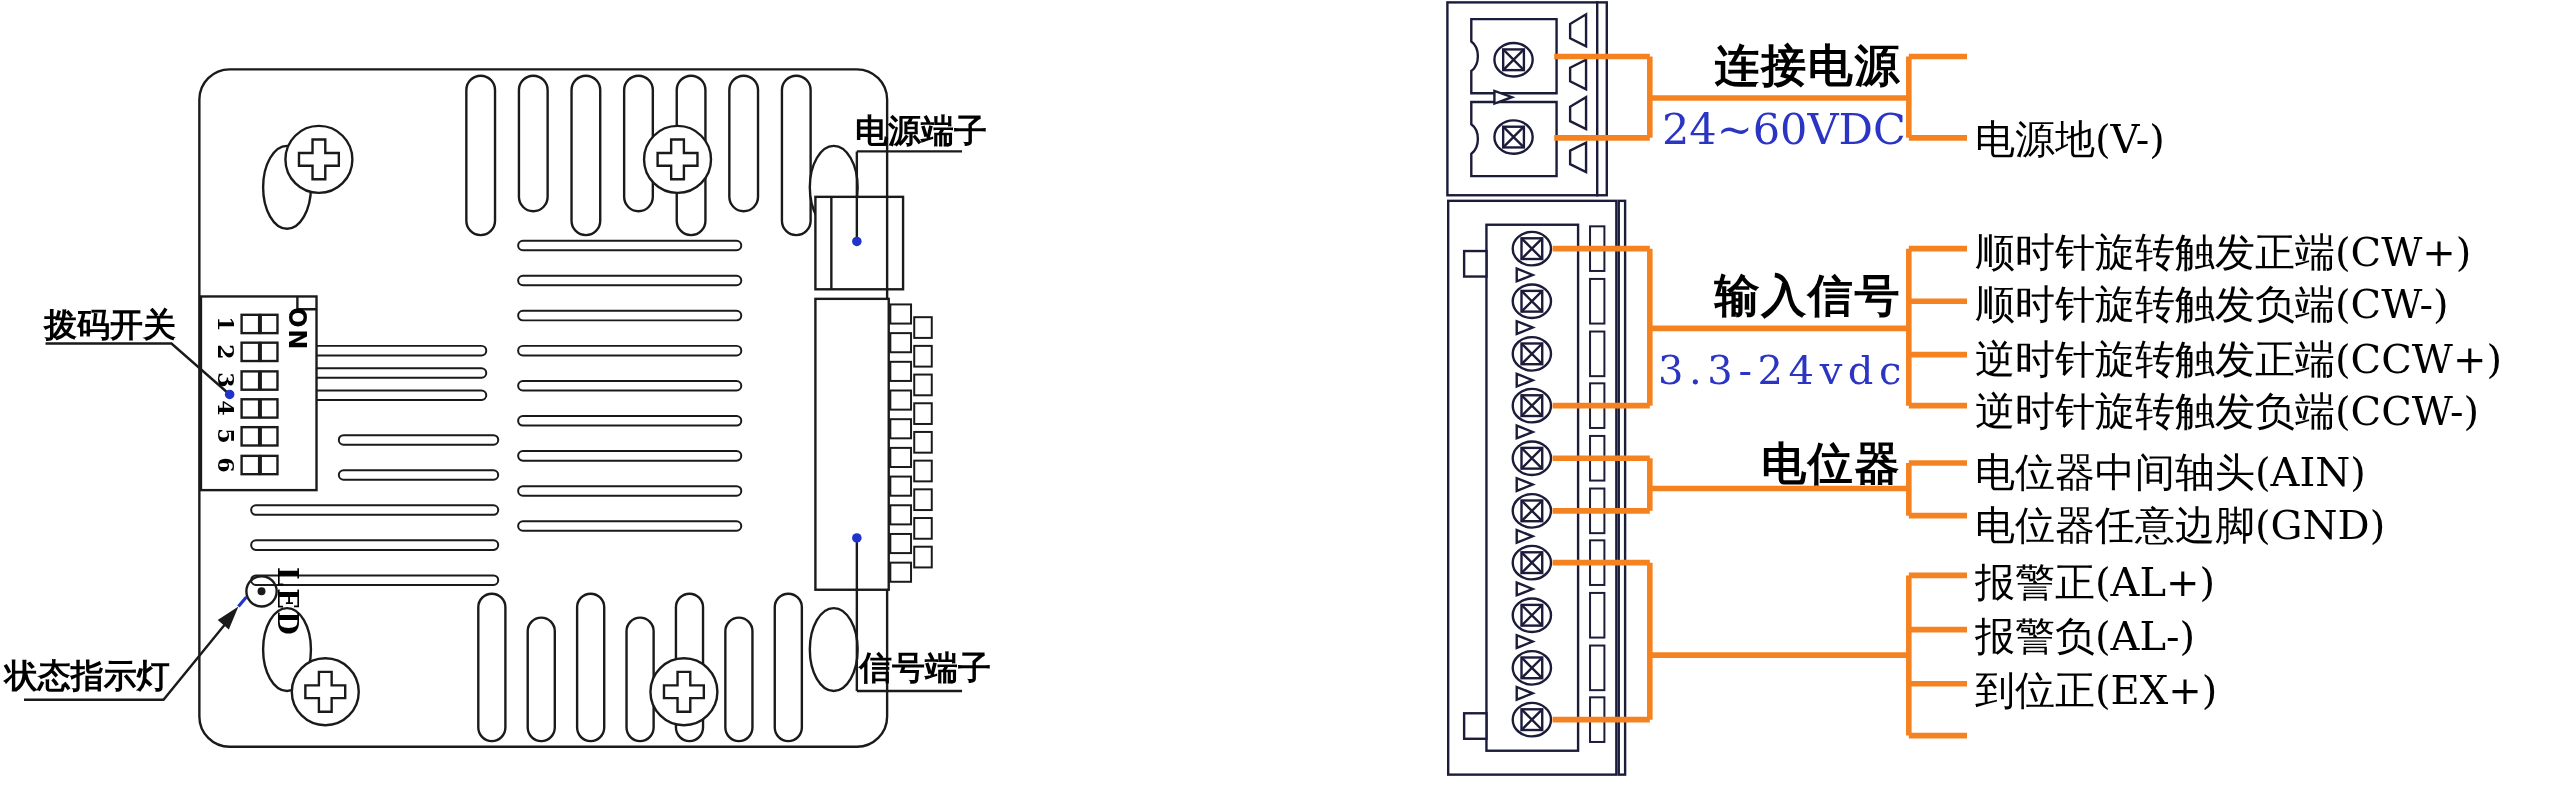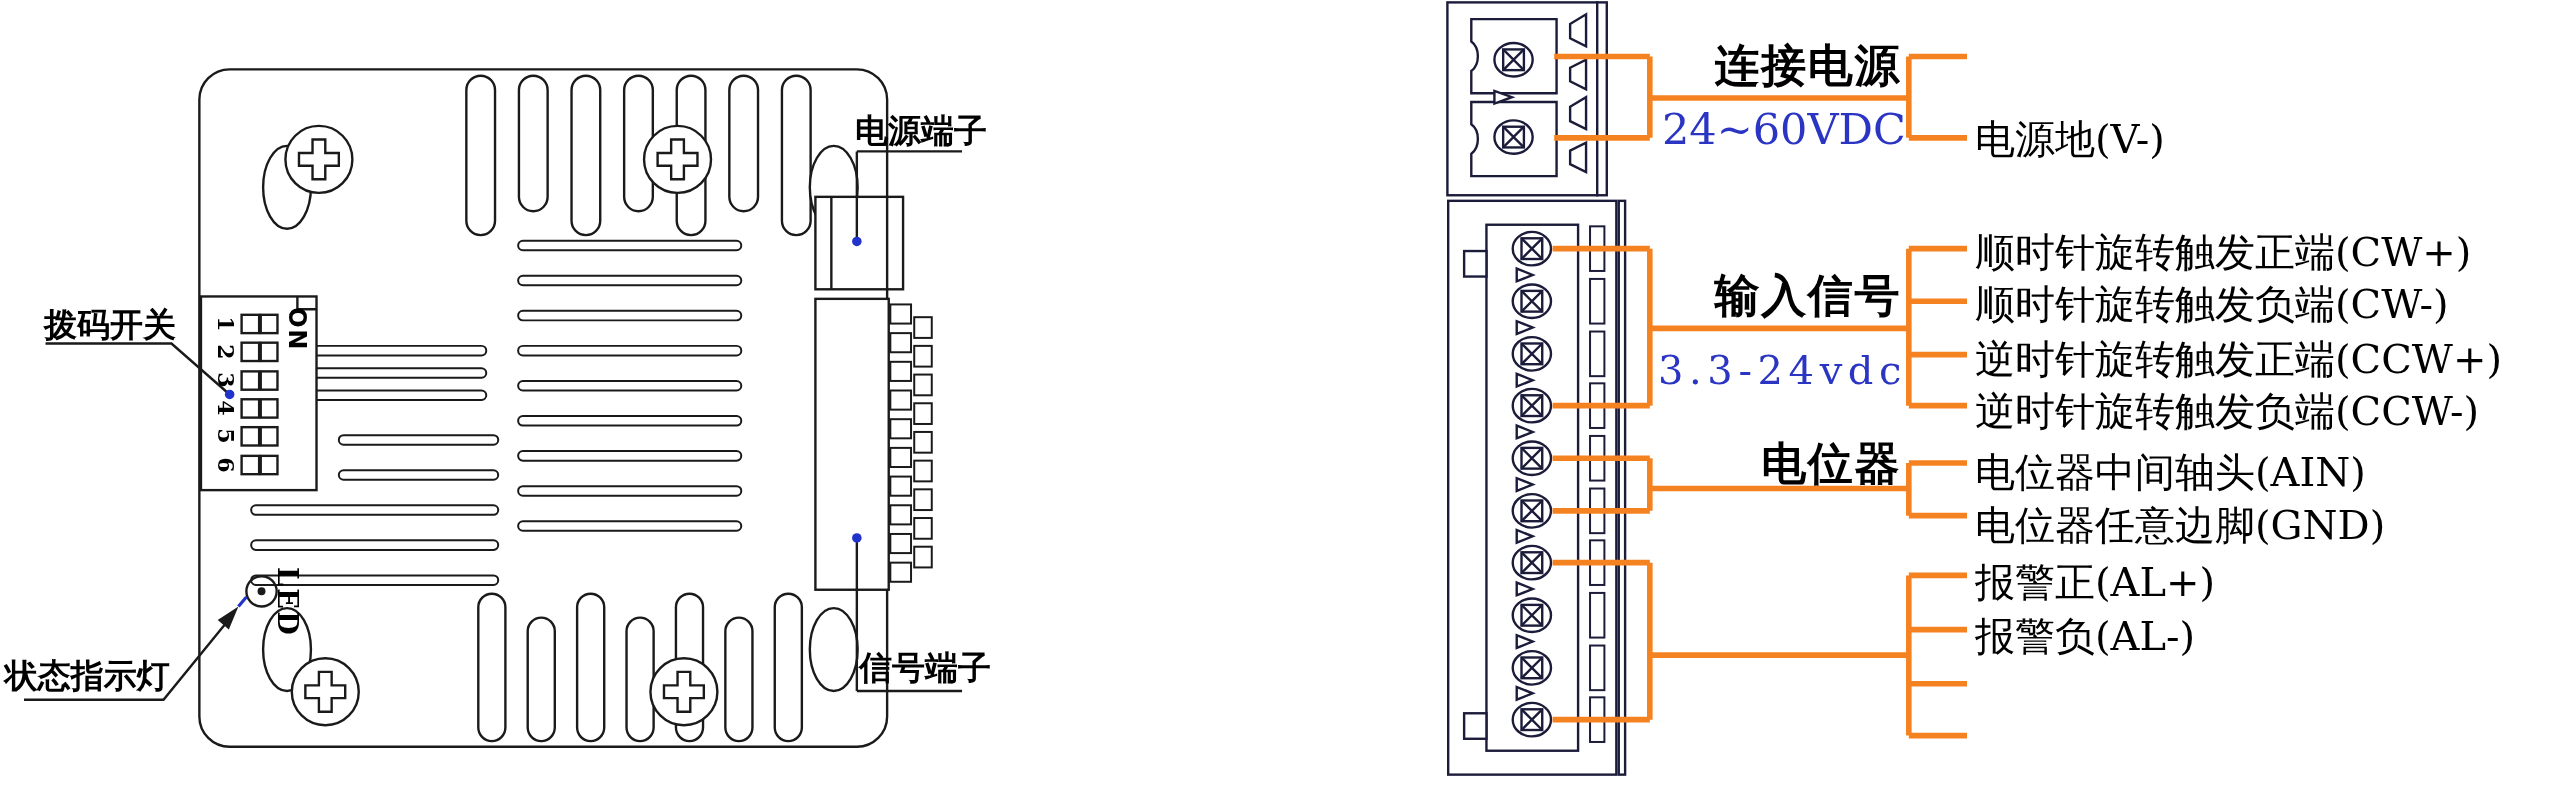--- a/index.html
+++ b/index.html
@@ -287,15 +287,16 @@
   <div class="lbl pin" style="left:1975px;top:226px">顺时针旋转触发正端(CW+)</div>
   <div class="lbl pin" style="left:1975px;top:278px">顺时针旋转触发负端(CW-)</div>
   <div class="lbl pin" style="left:1975px;top:385px">逆时针旋转触发负端(CCW-)</div>
   <div class="lbl pin" style="left:1975px;top:333px">逆时针旋转触发正端(CCW+)</div>
 
   <div class="lbl pin" style="left:1975px;top:446px">电位器中间轴头(AIN)</div>
   <div class="lbl pin" style="left:1975px;top:499px">电位器任意边脚(GND)</div>
 
   <div class="lbl pin" style="left:1975px;top:556px">报警正(AL+)</div>
   <div class="lbl pin" style="left:1975px;top:610px">报警负(AL-)</div>
+  <div class="lbl pin" style="left:1975px;top:664px">到位正(EX+)</div>
 
 </div>
 
 
 </body></html>

